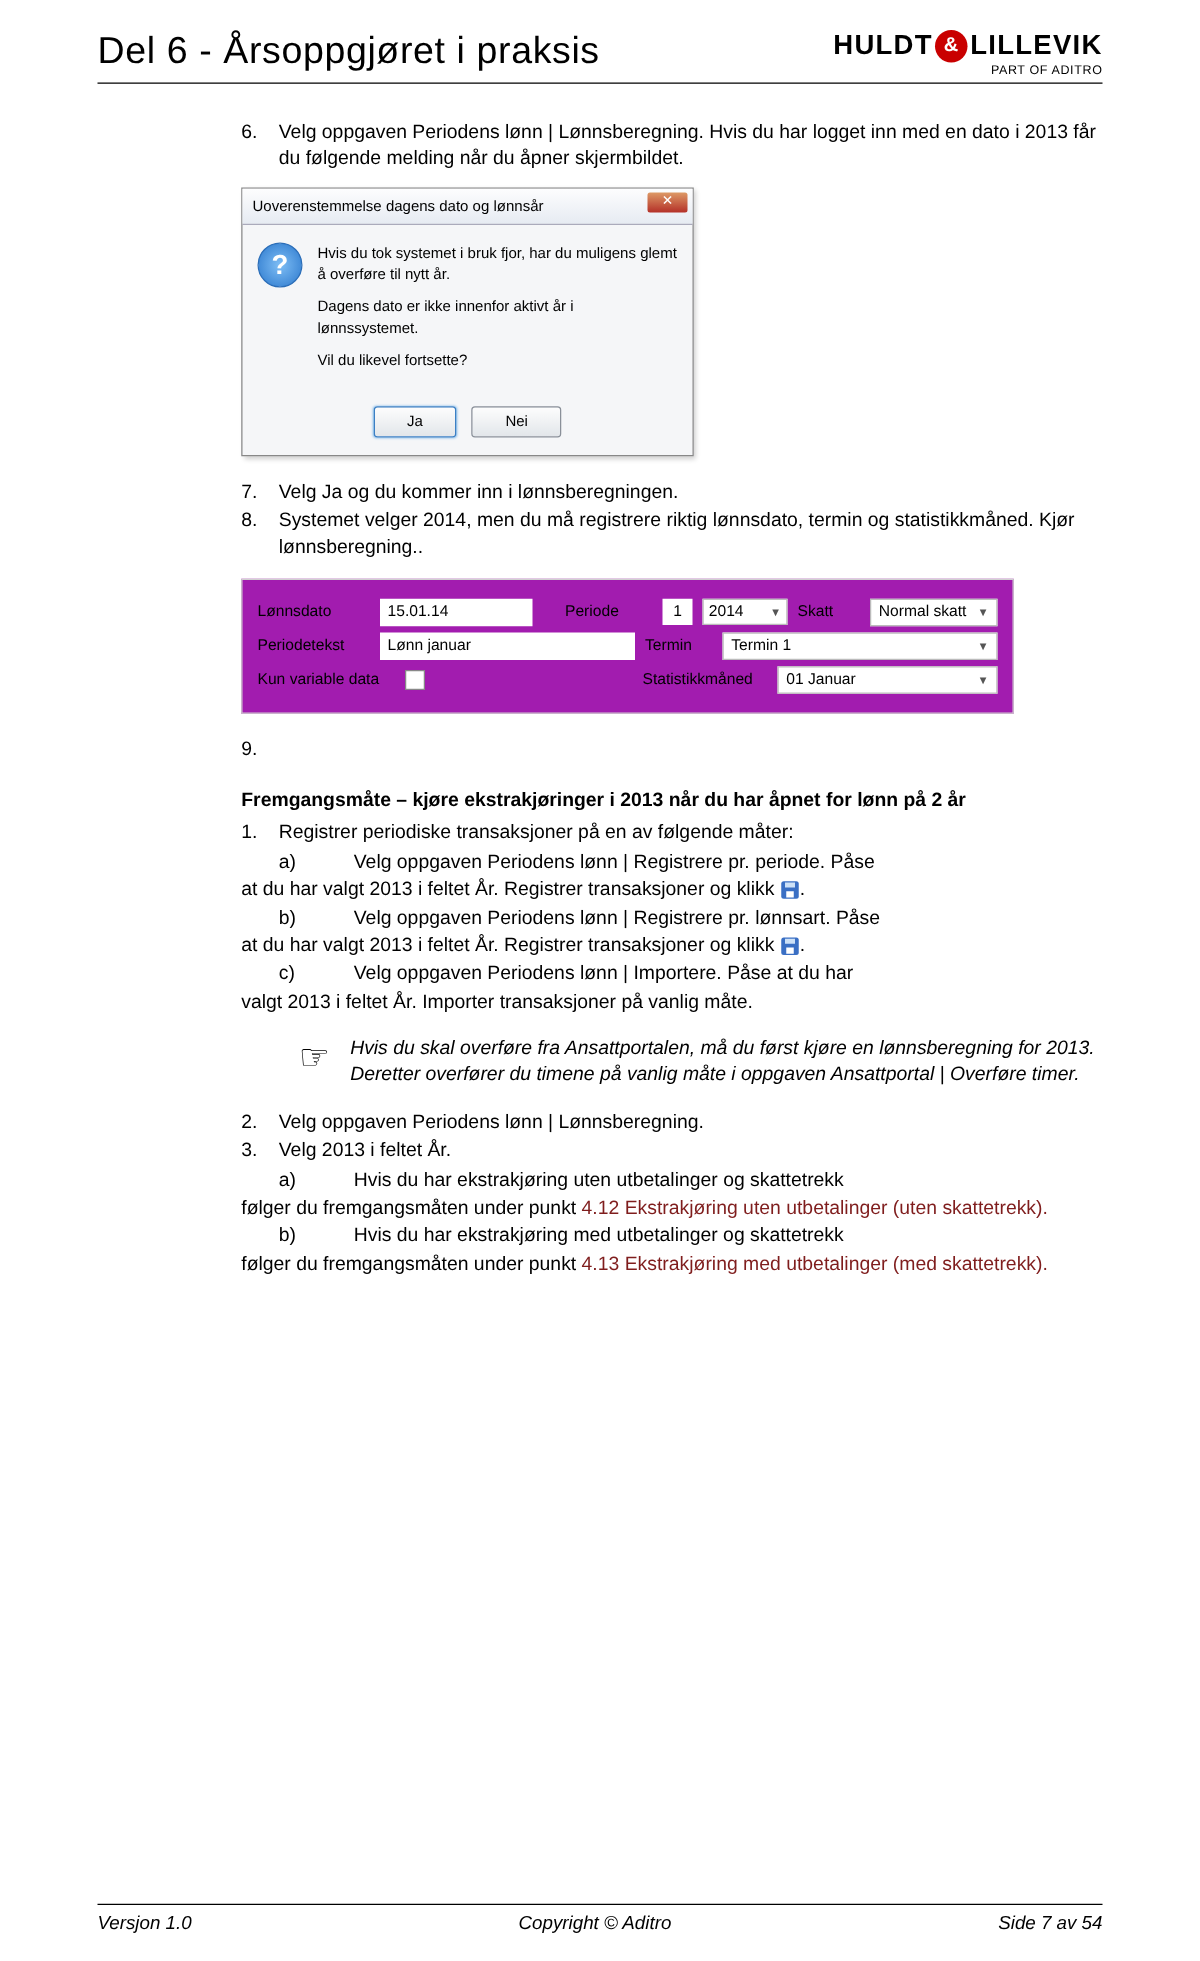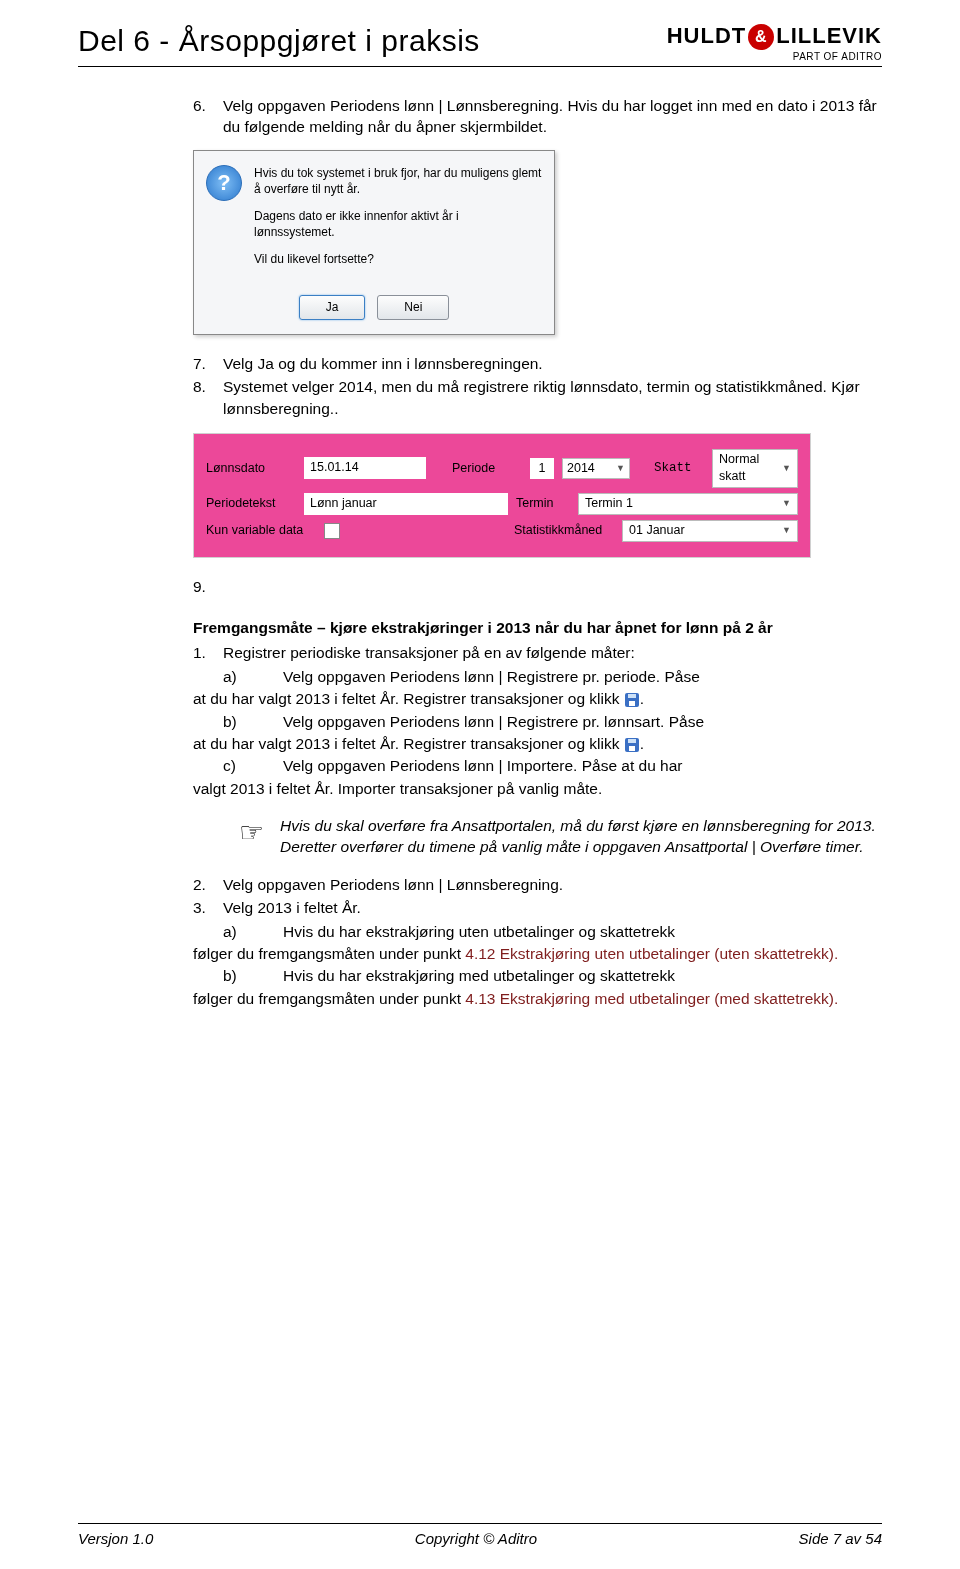--- a/index.html
+++ b/index.html
@@ -129,21 +129,21 @@
     border-radius: 3px;
     padding: 3px 26px;
     font-size: 12px;
   }
   .dlg-btn.primary {
     border: 1px solid #3b7fc4;
     box-shadow: 0 0 2px #6fb0e8;
   }
   .form-panel {
     margin: 14px 0 18px 0;
-    background: #ec4899;
+    background: #a21caf;
     border: 1px solid #d0d0d0;
     padding: 10px 12px;
     font-family: "Segoe UI", Tahoma, sans-serif;
     font-size: 12.5px;
     width: 618px;
     box-sizing: border-box;
   }
   .form-row {
     display: flex;
     align-items: center;
@@ -155,21 +155,21 @@
     background:#fff; border:none; padding:2px 6px; min-height:18px;
     display:inline-block;
   }
   .fvdate { width: 110px; }
   .fl2 { width: 70px; flex-shrink:0; margin-left: 18px;}
   .fp  { background:#fff; width:24px; text-align:center; padding:2px 0;}
   .fy  {
     background:#fff; border:1px solid #bbb; width:58px; padding:1px 4px;
     display:flex; justify-content:space-between; align-items:center;
   }
-  .fl3 { width: 50px; flex-shrink:0; margin-left: 16px; font-family: Liberation Mono, monospace;}
+  .fl3 { width: 50px; flex-shrink:0; margin-left: 0;}
   .fsel {
     background:#fff; border:1px solid #bbb; flex:1; padding:1px 6px;
     display:flex; justify-content:space-between; align-items:center;
     min-height: 18px;
   }
   .tri { font-size: 9px; color:#555; }
   .chk {
     width:14px; height:14px; background:#fff; border:1px solid #888;
     display:inline-block;
   }
@@ -242,20 +242,24 @@
   <div class="content">
 
     <div class="ol-item">
       <div class="num">6.</div>
       <div>
         <span>Velg oppgaven </span><span class="bold">Periodens lønn | Lønnsberegning</span><span>. Hvis du har logget inn med en dato i 2013 får du følgende melding når du åpner skjermbildet.</span>
       </div>
     </div>
 
     <div class="dialog-img">
+      <div class="dialog-title">
+        <span>Uoverenstemmelse dagens dato og lønnsår</span>
+        <div class="dialog-close">✕</div>
+      </div>
       <div class="dialog-body">
         <div class="info-icon">?</div>
         <div class="dialog-text">
           <p>Hvis du tok systemet i bruk fjor, har du muligens glemt å overføre til nytt år.</p>
           <p>Dagens dato er ikke innenfor aktivt år i lønnssystemet.</p>
           <p>Vil du likevel fortsette?</p>
         </div>
       </div>
       <div class="dialog-btns">
         <div class="dlg-btn primary">Ja</div>

